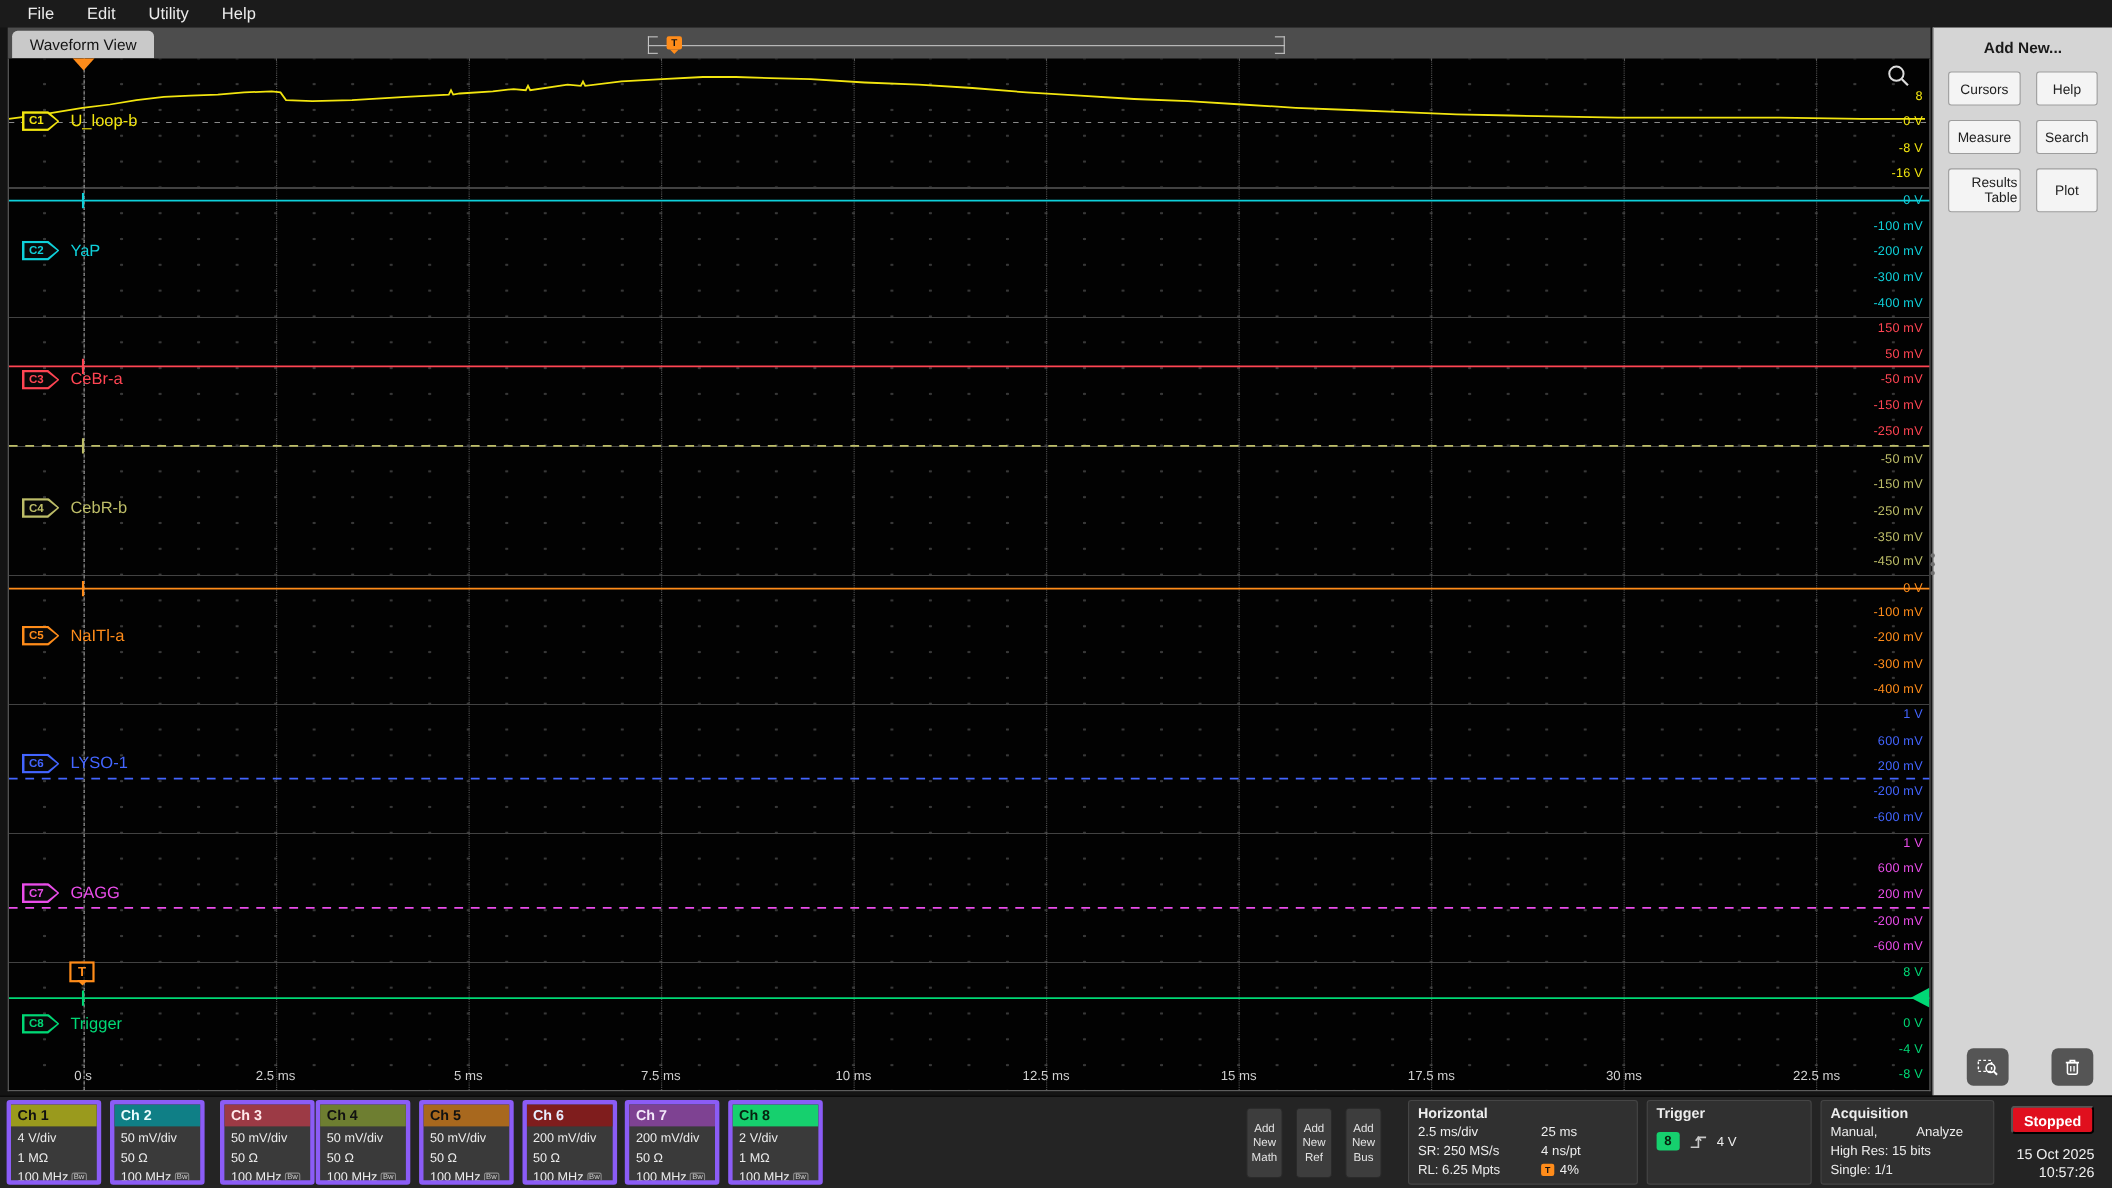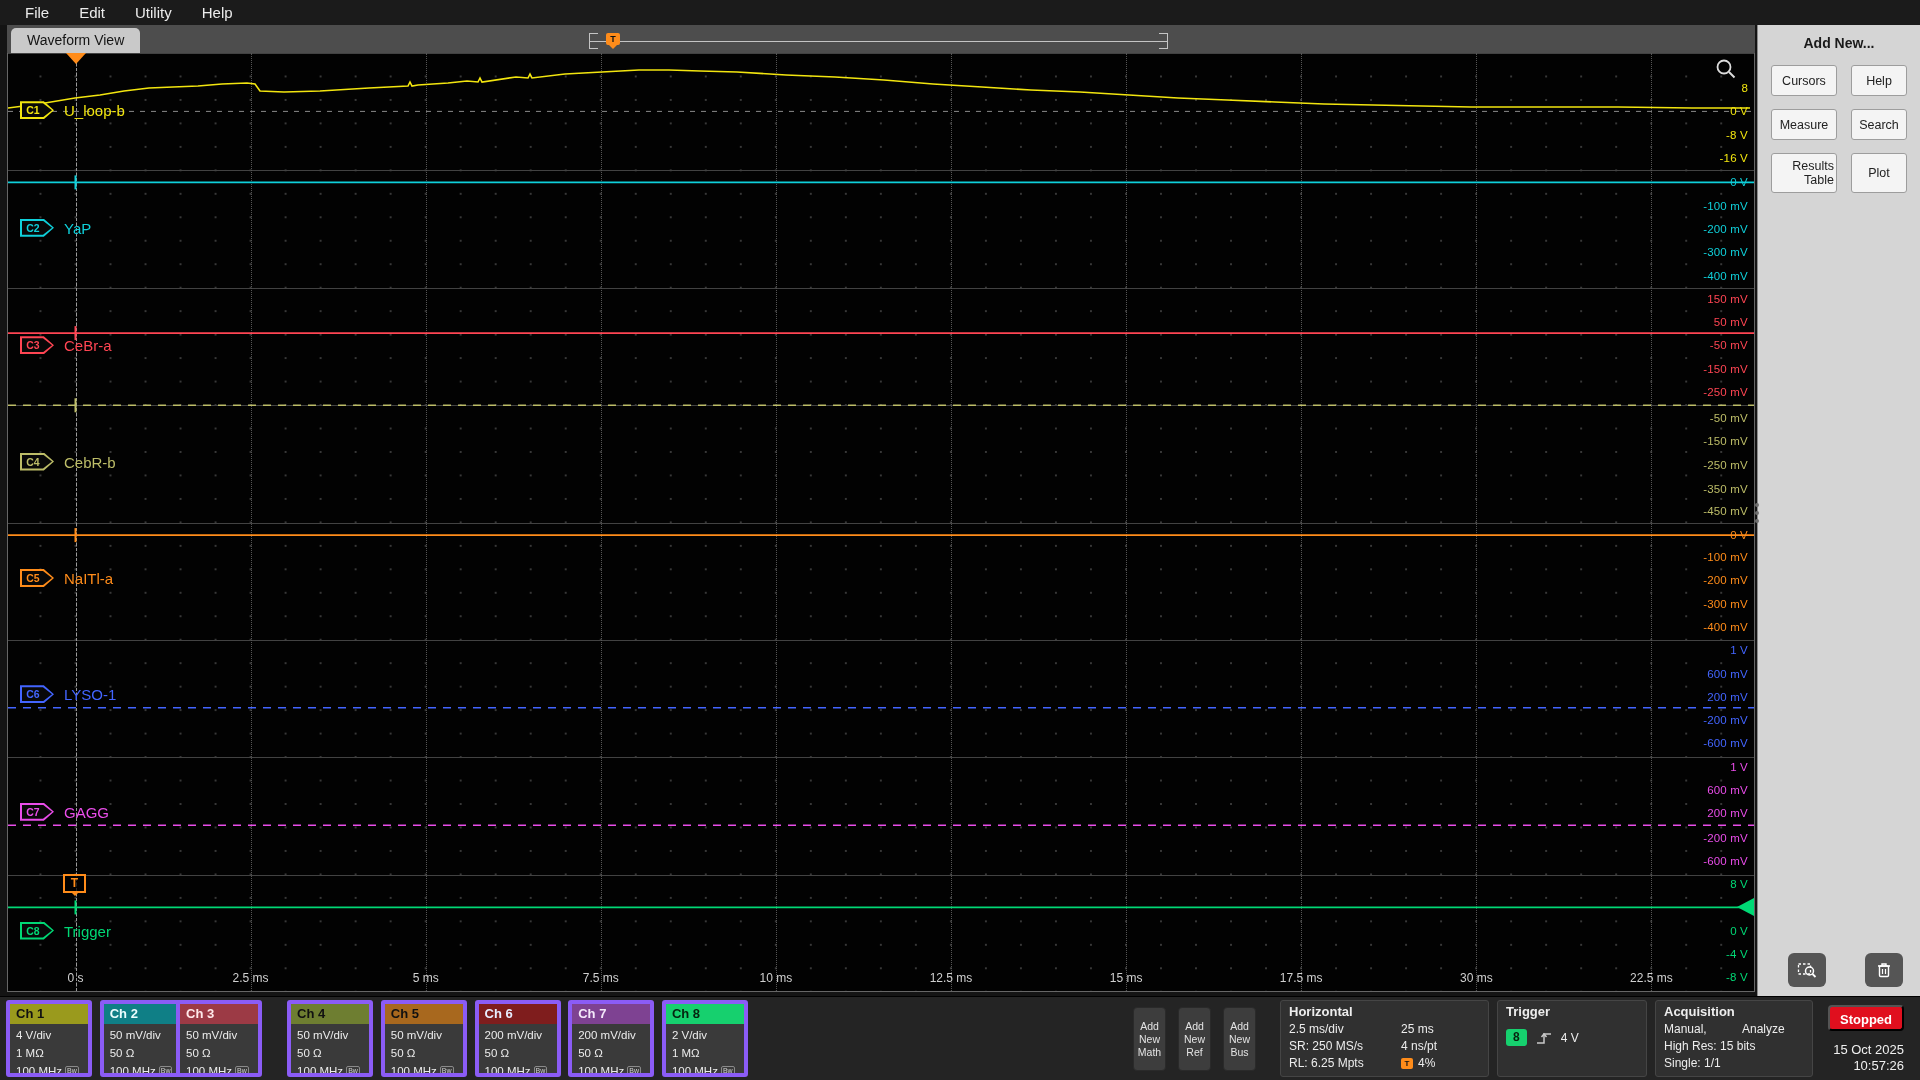--- a/index.html
+++ b/index.html
@@ -272,21 +272,21 @@
           </div>
         </div>
         <div class="chbadge" style="left: 99.7px;">
           <div class="chhead" style="background: rgb(15, 127, 134); color: rgb(234, 252, 252);">Ch 2</div>
           <div class="chbody">
             <div>50 mV/div</div>
             <div>50 Ω</div>
             <div>100 MHz<span class="bw">Bw</span></div>
           </div>
         </div>
-        <div class="chbadge" style="left: 176px;">
+        <div class="chbadge" style="left: 200px;">
           <div class="chhead" style="background: rgb(156, 58, 69); color: rgb(255, 233, 234);">Ch 3</div>
           <div class="chbody">
             <div>50 mV/div</div>
             <div>50 Ω</div>
             <div>100 MHz<span class="bw">Bw</span></div>
           </div>
         </div>
         <div class="chbadge" style="left: 287.1px;">
           <div class="chhead" style="background: rgb(110, 126, 49); color: rgb(17, 17, 17);">Ch 4</div>
           <div class="chbody">

